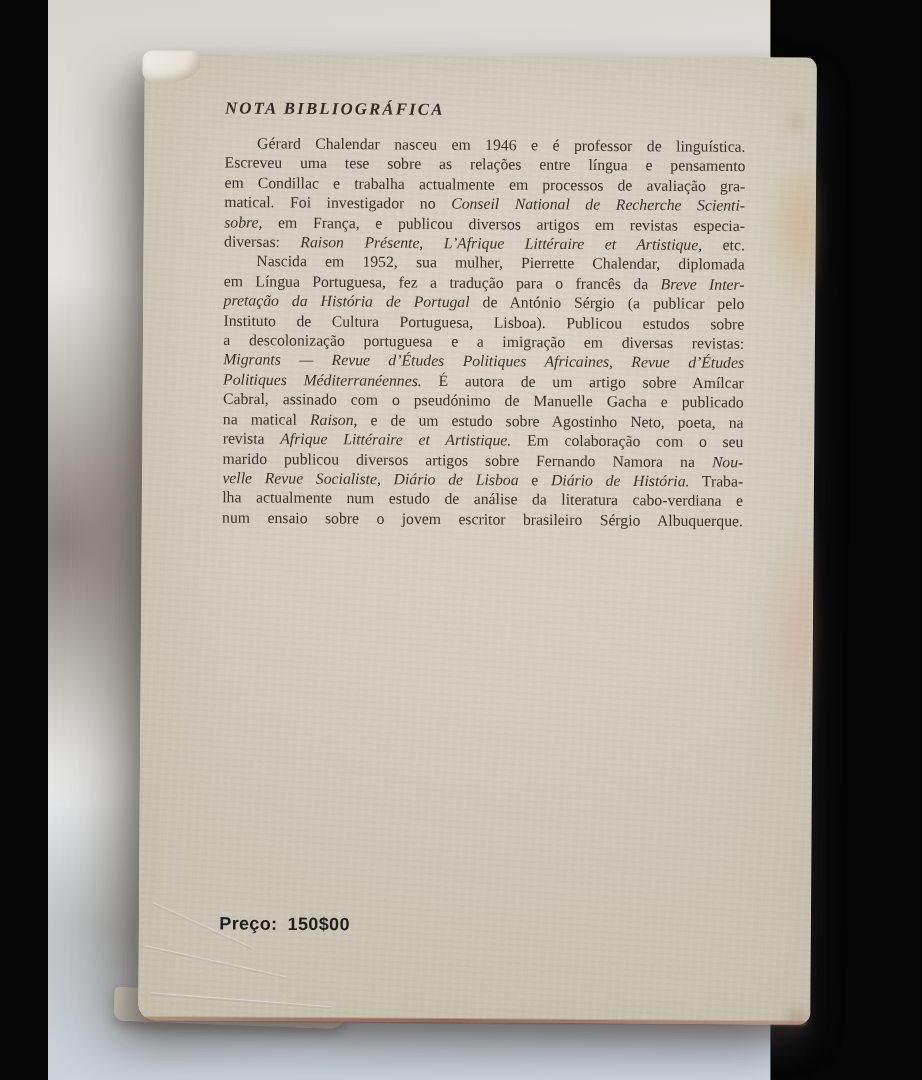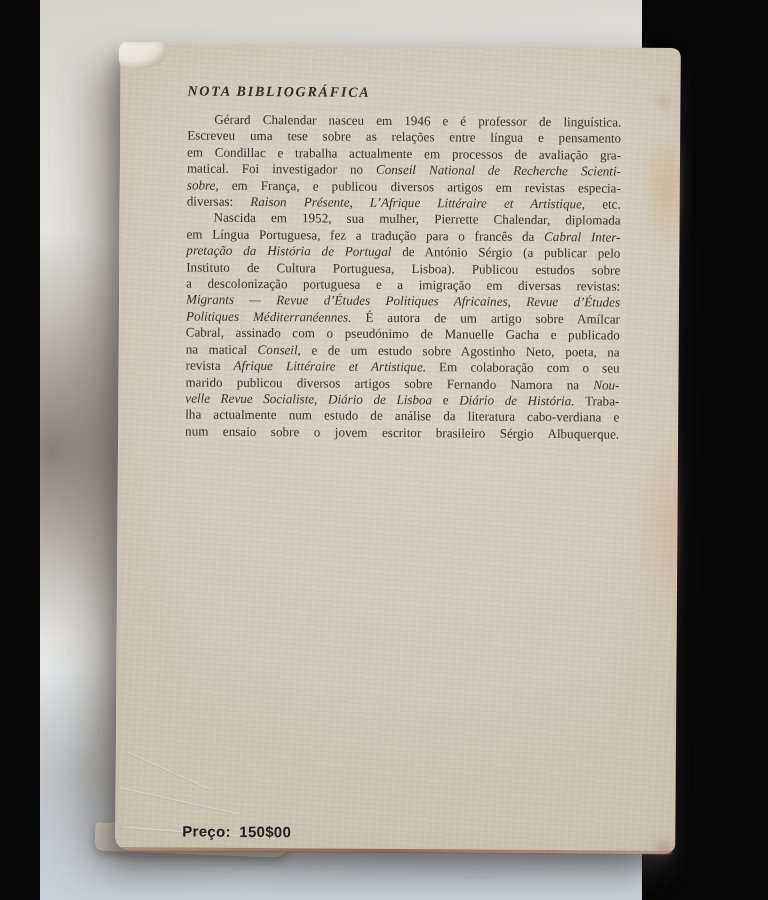--- a/index.html
+++ b/index.html
@@ -72,21 +72,21 @@
   .text-block{position:absolute;left:67px;top:39px;width:434px;color:#38322a;}
   .title{
     margin:0 0 12px 0;font-size:14px;font-weight:700;font-style:italic;
     letter-spacing:1.8px;color:#332d26;
   }
   .lines{font-size:13.1px;line-height:16.4px;}
   .line{text-align:justify;text-align-last:justify;}
   .line.indent{padding-left:27px;}
   .it{font-style:italic;}
   .price{
-    position:absolute;left:67px;top:778px;
+    position:absolute;left:67px;top:717px;
     font-family:"Liberation Sans", sans-serif;font-weight:700;font-size:15px;
     color:#1f1e1c;letter-spacing:.3px;word-spacing:4px;
   }
 </style>
 </head>
 <body>
 
 <div class="photo">
   <div class="page-wedge"></div>
   <div class="book">
@@ -102,28 +102,28 @@
     <div class="text-block">
       <h1 class="title">NOTA BIBLIOGRÁFICA</h1>
       <div class="lines" id="paras">
           <div class="line indent"><span>Gérard Chalendar nasceu em 1946 e é professor de linguística.</span></div>
           <div class="line"><span>Escreveu uma tese sobre as relações entre língua e pensamento</span></div>
           <div class="line"><span>em Condillac e trabalha actualmente em processos de avaliação gra-</span></div>
           <div class="line"><span>matical. Foi investigador no </span><span class="it">Conseil National de Recherche Scienti-</span></div>
           <div class="line"><span class="it">sobre,</span><span> em França, e publicou diversos artigos em revistas especia-</span></div>
           <div class="line"><span>diversas: </span><span class="it">Raison Présente, L’Afrique Littéraire et Artistique,</span><span> etc.</span></div>
           <div class="line indent"><span>Nascida em 1952, sua mulher, Pierrette Chalendar, diplomada</span></div>
-          <div class="line"><span>em Língua Portuguesa, fez a tradução para o francês da </span><span class="it">Cabral Inter-</span></div>
+          <div class="line"><span>em Língua Portuguesa, fez a tradução para o francês da </span><span class="it">Breve Inter-</span></div>
           <div class="line"><span class="it">pretação da História de Portugal</span><span> de António Sérgio (a publicar pelo</span></div>
           <div class="line"><span>Instituto de Cultura Portuguesa, Lisboa). Publicou estudos sobre</span></div>
           <div class="line"><span>a descolonização portuguesa e a imigração em diversas revistas:</span></div>
           <div class="line"><span class="it">Migrants — Revue d’Études Politiques Africaines, Revue d’Études</span></div>
           <div class="line"><span class="it">Politiques Méditerranéennes.</span><span> É autora de um artigo sobre Amílcar</span></div>
           <div class="line"><span>Cabral, assinado com o pseudónimo de Manuelle Gacha e publicado</span></div>
-          <div class="line"><span>na matical </span><span class="it">Conseil,</span><span> e de um estudo sobre Agostinho Neto, poeta, na</span></div>
+          <div class="line"><span>na matical </span><span class="it">Raison,</span><span> e de um estudo sobre Agostinho Neto, poeta, na</span></div>
           <div class="line"><span>revista </span><span class="it">Afrique Littéraire et Artistique.</span><span> Em colaboração com o seu</span></div>
           <div class="line"><span>marido publicou diversos artigos sobre Fernando Namora na </span><span class="it">Nou-</span></div>
           <div class="line"><span class="it">velle Revue Socialiste, Diário de Lisboa</span><span> e </span><span class="it">Diário de História.</span><span> Traba-</span></div>
           <div class="line"><span>lha actualmente num estudo de análise da literatura cabo-verdiana e</span></div>
           <div class="line"><span>num ensaio sobre o jovem escritor brasileiro Sérgio Albuquerque.</span></div>
         </div>
     </div>
     <div class="price">Preço: 150$00</div>
   </div>
 </div>

